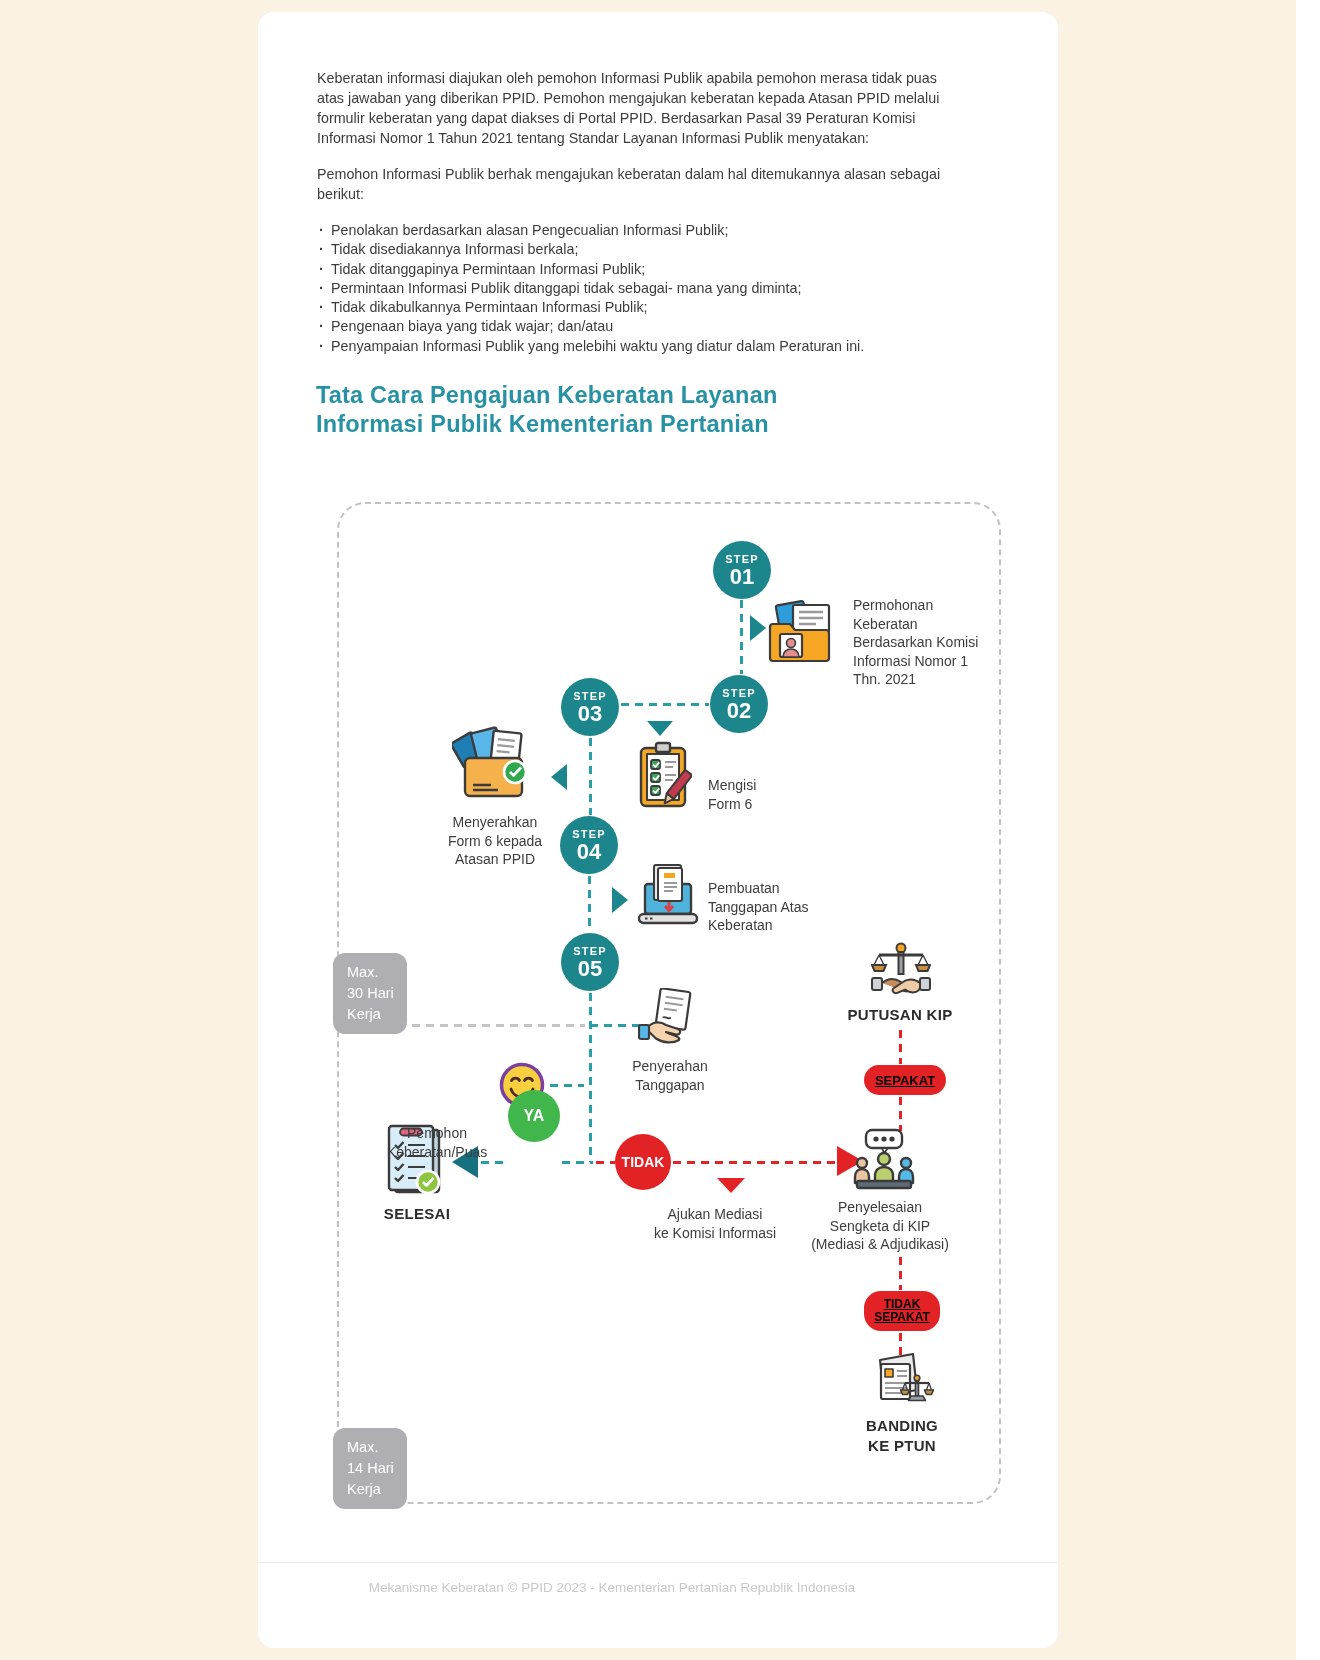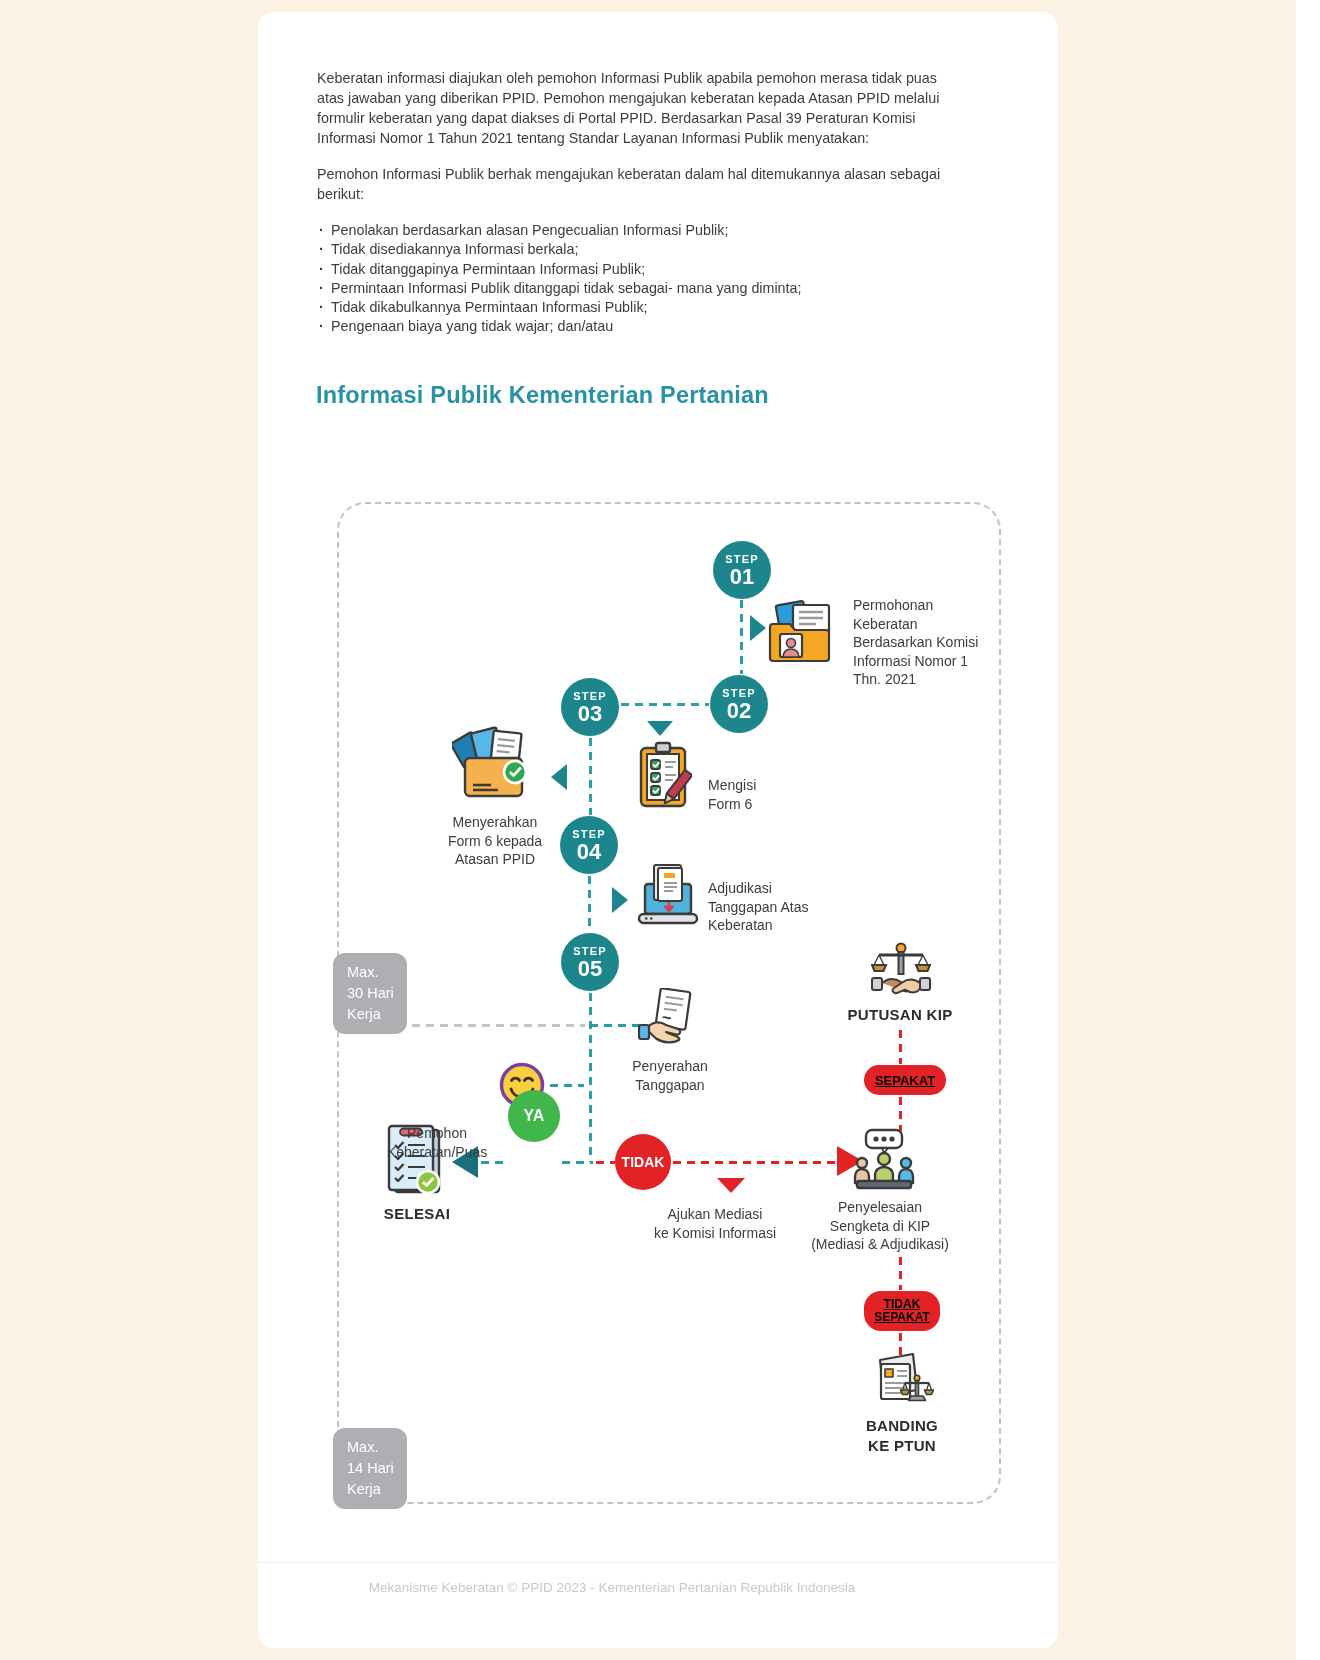--- a/index.html
+++ b/index.html
@@ -54,23 +54,25 @@
 
   <p class="intro-p" style="left:317px;top:68px;">Keberatan informasi diajukan oleh pemohon Informasi Publik apabila pemohon merasa tidak puas atas jawaban yang diberikan PPID. Pemohon mengajukan keberatan kepada Atasan PPID melalui formulir keberatan yang dapat diakses di Portal PPID. Berdasarkan Pasal 39 Peraturan Komisi Informasi Nomor 1 Tahun 2021 tentang Standar Layanan Informasi Publik menyatakan:</p>
   <p class="intro-p" style="left:317px;top:164px;">Pemohon Informasi Publik berhak mengajukan keberatan dalam hal ditemukannya alasan sebagai berikut:</p>
   <ul class="bullets">
     <li>Penolakan berdasarkan alasan Pengecualian Informasi Publik;</li>
     <li>Tidak disediakannya Informasi berkala;</li>
     <li>Tidak ditanggapinya Permintaan Informasi Publik;</li>
     <li>Permintaan Informasi Publik ditanggapi tidak sebagai- mana yang diminta;</li>
     <li>Tidak dikabulkannya Permintaan Informasi Publik;</li>
     <li>Pengenaan biaya yang tidak wajar; dan/atau</li>
+    <li>Penyampaian Informasi Publik yang melebihi waktu yang diatur dalam Peraturan ini.</li>
   </ul>
 
   <div class="heading">
+    <div>Tata Cara Pengajuan Keberatan Layanan</div>
     <div>Informasi Publik Kementerian Pertanian</div>
   </div>
 
   <div class="flow-frame"></div>
 
   <div class="vdash-teal" style="left:740px;top:600px;height:74px;"></div>
   <div class="hdash-teal" style="left:621px;top:703px;width:88px;"></div>
   <div class="vdash-teal" style="left:589px;top:738px;height:77px;"></div>
   <div class="vdash-teal" style="left:588px;top:876px;height:56px;"></div>
   <div class="vdash-teal" style="left:589px;top:993px;height:169px;"></div>
@@ -273,21 +275,21 @@
   <div class="lbl" style="left:708px;top:776px;">
     <div>Mengisi</div>
     <div>Form 6</div>
   </div>
   <div class="lbl center" style="left:415px;top:813px;width:160px;">
     <div>Menyerahkan</div>
     <div>Form 6 kepada</div>
     <div>Atasan PPID</div>
   </div>
   <div class="lbl" style="left:708px;top:879px;">
-    <div>Adjudikasi</div>
+    <div>Pembuatan</div>
     <div>Tanggapan Atas</div>
     <div>Keberatan</div>
   </div>
   <div class="lbl center" style="left:610px;top:1057px;width:120px;">
     <div>Penyerahan</div>
     <div>Tanggapan</div>
   </div>
   <div class="lbl center" style="left:381px;top:1124px;width:112px;">
     <div>Pemohon</div>
     <div>Keberatan/Puas</div>

